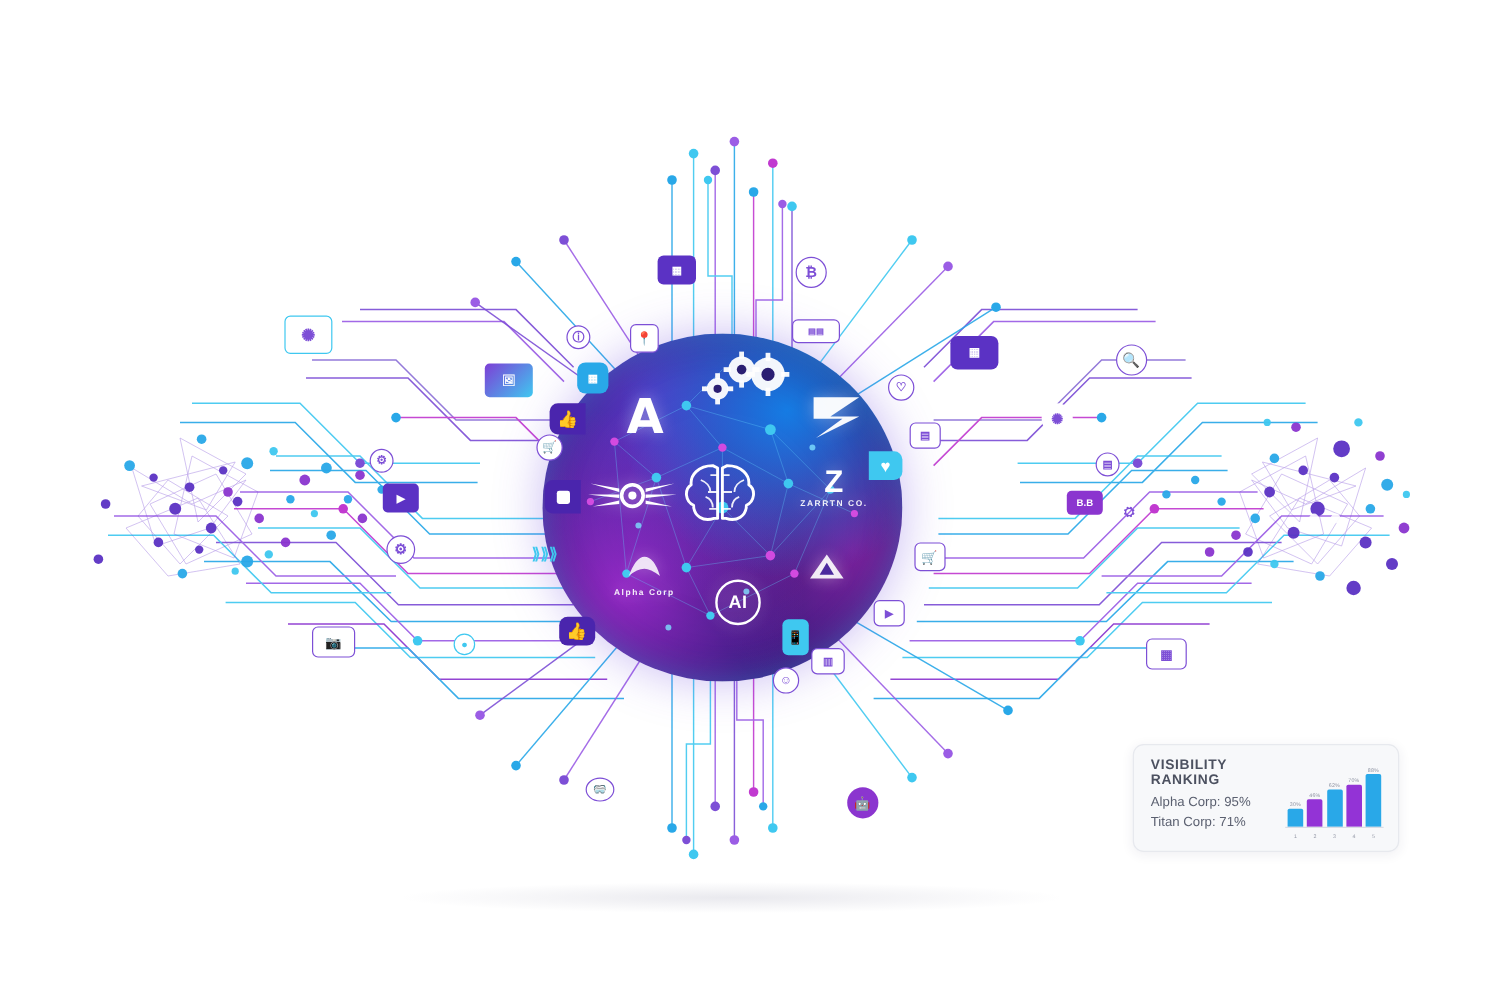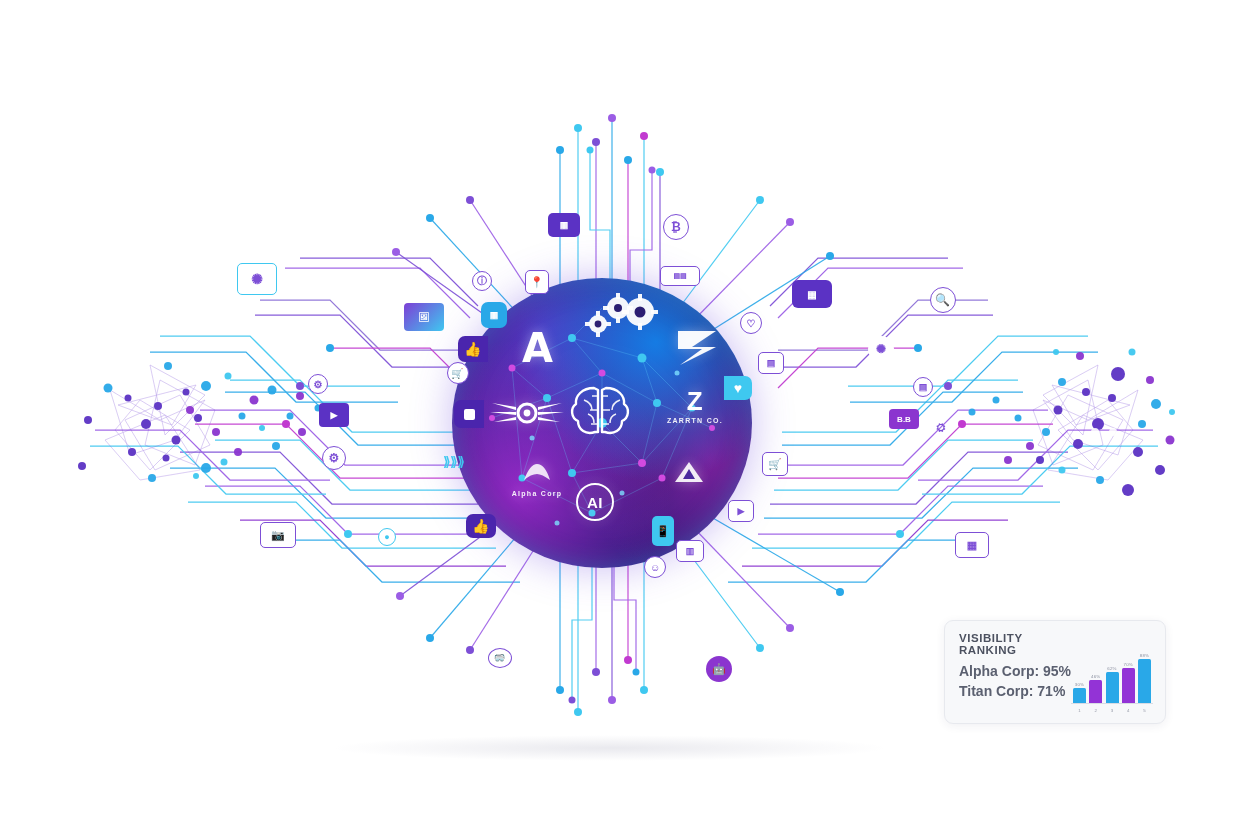--- a/index.html
+++ b/index.html
@@ -60,21 +60,21 @@
     filter:blur(.35px);
   }
   .brand-a   { left:70px;  top:50px;  }
   .brand-a .mark { font-size:40px; font-family:"DejaVu Sans", sans-serif; }
   .brand-z   { left:218px; top:45px; }
   .brand-zar { left:198px; top:110px; width:90px; }
   .brand-zar .mark { font-size:26px; }
   .brand-wing{ left:38px;  top:118px; }
   .brand-alpha{left:42px;  top:182px; width:86px; }
   .brand-titan{left:196px; top:182px; width:82px; }
-  .brand-ai  { left:124px; top:205px; }
+  .brand-ai  { left:144px; top:205px; }
 
   .ai-badge {
     width:38px; height:38px; border-radius:50%;
     border:2.5px solid #fff; display:flex;
     align-items:center; justify-content:center;
     font-size:15px; font-weight:700; letter-spacing:.5px;
   }
 
   
   .appicon {
@@ -93,37 +93,37 @@
   .nub {
     position:absolute; background:#4a25ad;
     display:flex; align-items:center; justify-content:center;
     color:#fff; font-size:14px;
   }
 
   
   #ranking-card {
     position:absolute;
     left:944px; top:620px;
-    width:222px; height:104px;
+    width:222px; height:90px;
     background:#f7f8fa;
     border:1px solid #e7e9ee;
     border-radius:9px;
     box-shadow:0 2px 10px rgba(40,40,80,.07);
     padding:11px 12px 8px 14px;
     display:flex;
     filter:blur(.18px);
   }
   #ranking-text { width:108px; }
   #ranking-title {
     font-size:11.5px; font-weight:700; color:#4c5160;
     letter-spacing:.55px; margin-bottom:6px;
   }
   .rank-row {
-    font-size:14px; color:#5b6070;
-    line-height:1.42; white-space:nowrap;font-weight:bold;
+    font-size:11px; color:#5b6070;
+    line-height:1.42; white-space:nowrap;
   }
   #ranking-chart {
     flex:1; position:relative;
     margin-left:4px;
   }
   #bars {
     position:absolute; left:2px; right:2px; bottom:12px; top:2px;
     display:flex; align-items:flex-end; justify-content:space-between;
   }
   .barcol { width:13px; display:flex; flex-direction:column; align-items:center; }

